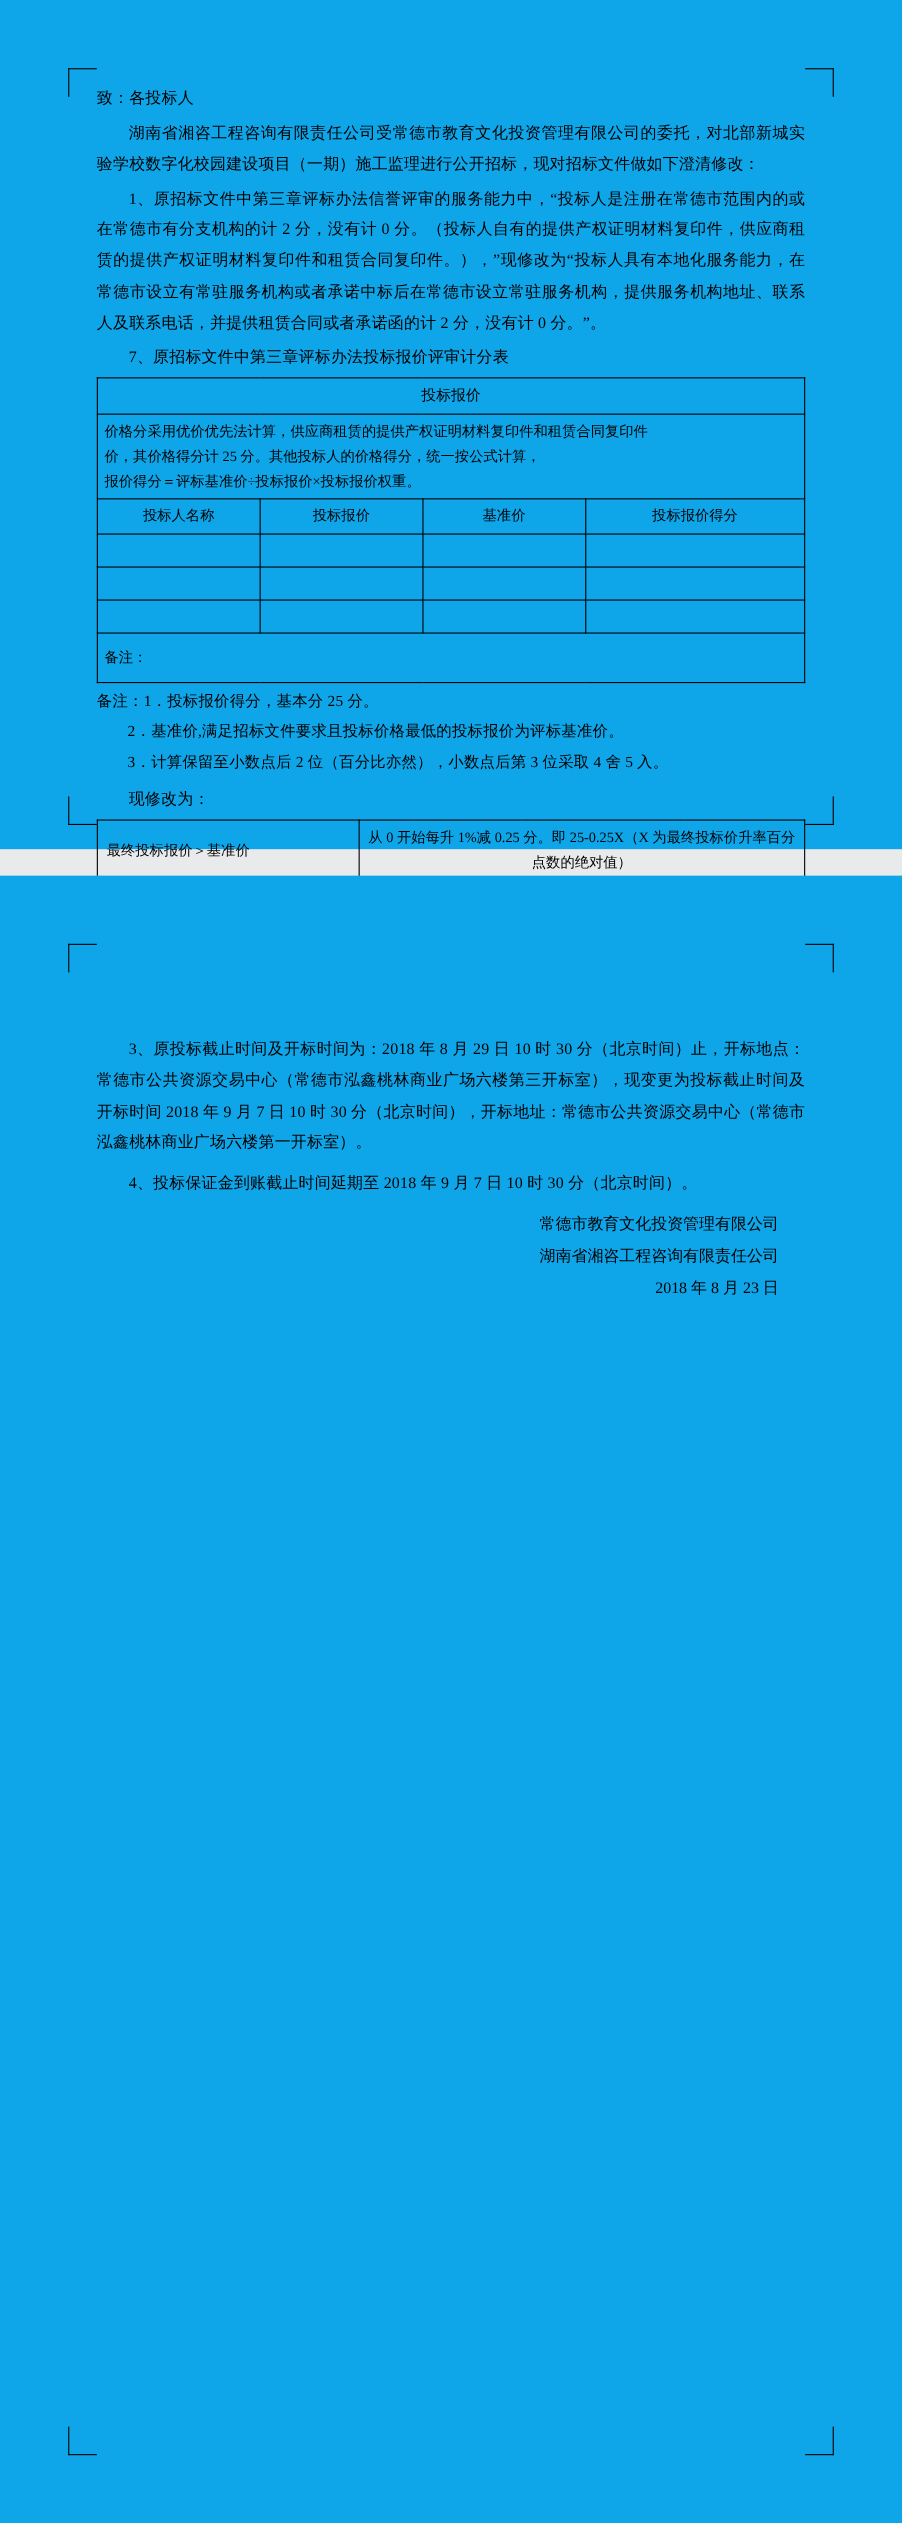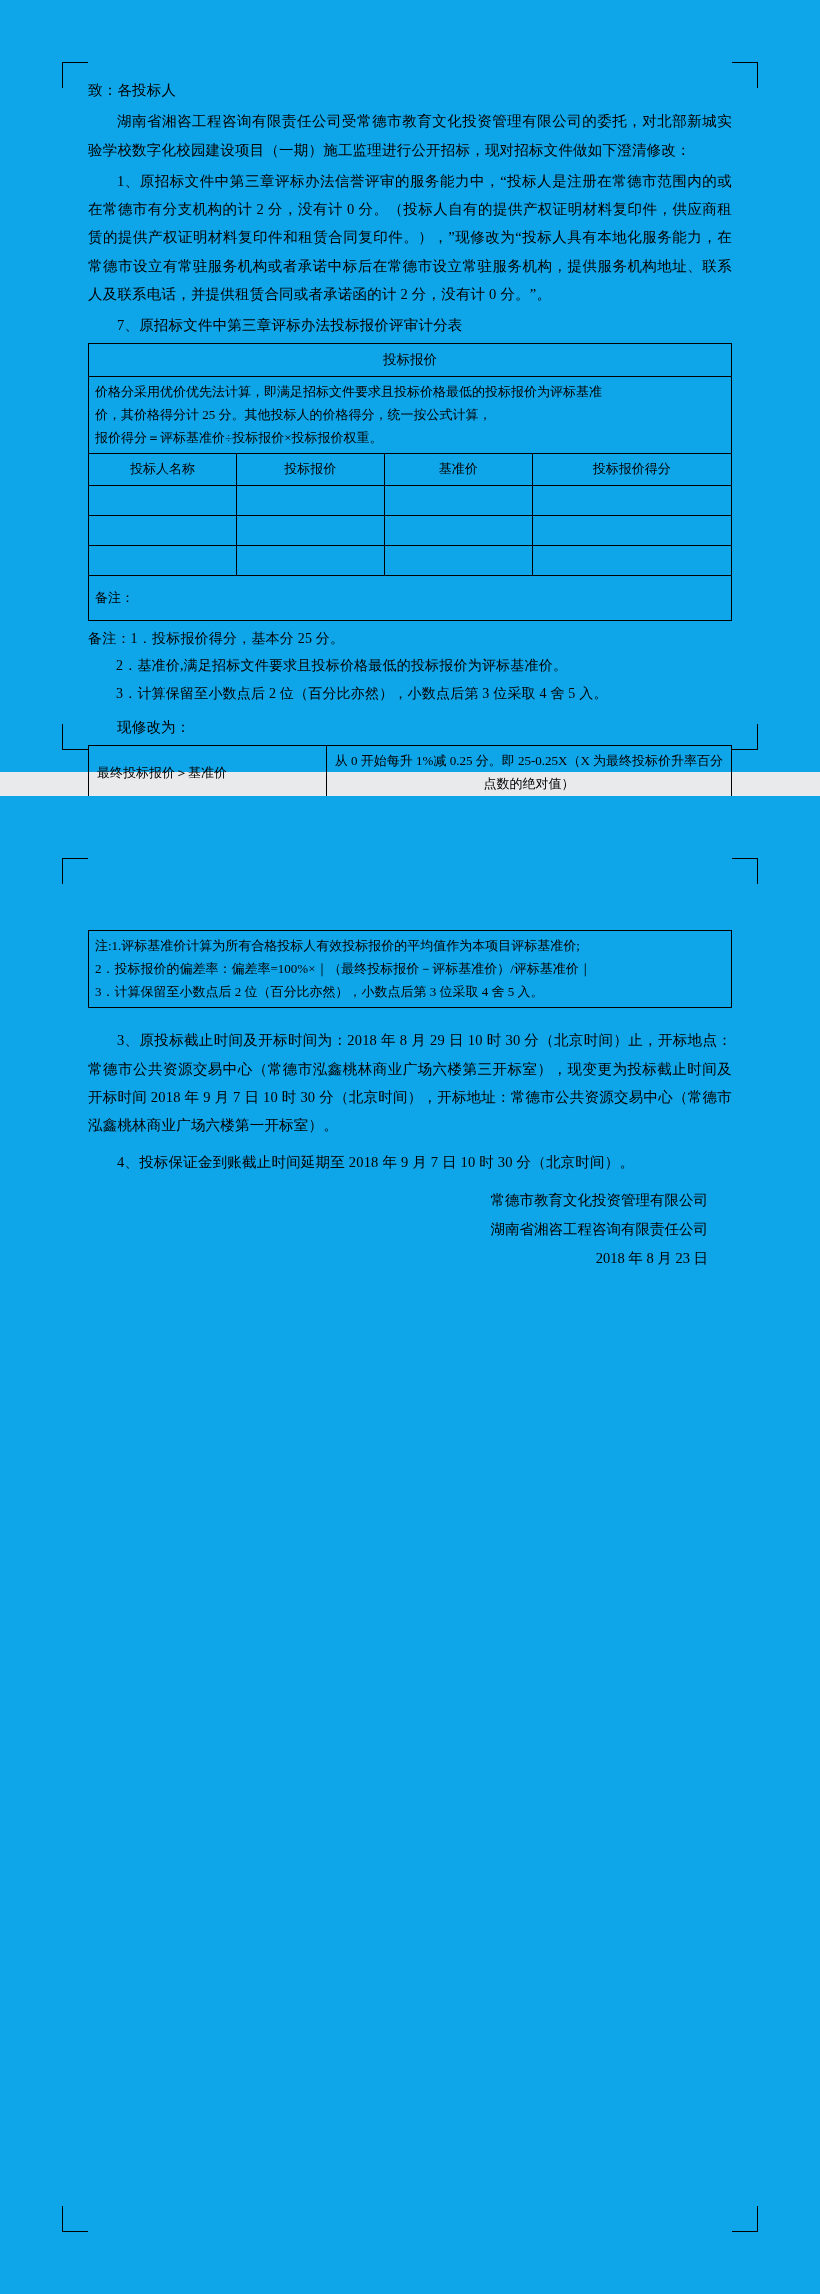--- a/index.html
+++ b/index.html
@@ -138,21 +138,21 @@
       <p class="indent">1、原招标文件中第三章评标办法信誉评审的服务能力中，“投标人是注册在常德市范围内的或在常德市有分支机构的计 2 分，没有计 0 分。（投标人自有的提供产权证明材料复印件，供应商租赁的提供产权证明材料复印件和租赁合同复印件。），”现修改为“投标人具有本地化服务能力，在常德市设立有常驻服务机构或者承诺中标后在常德市设立常驻服务机构，提供服务机构地址、联系人及联系电话，并提供租赁合同或者承诺函的计 2 分，没有计 0 分。”。</p>
       <p class="indent">7、原招标文件中第三章评标办法投标报价评审计分表</p>
 
       <table class="doc">
         <tbody>
             <tr>
           <td class="tbl-title" colspan="4">投标报价</td>
         </tr>
         <tr>
           <td class="crit-cell" colspan="4">
-            <div>价格分采用优价优先法计算，即满足招标文件要求且投标价格最低的投标报价为评标基准</div>
+            <div>价格分采用优价优先法计算，供应商租赁的提供产权证明材料复印件和租赁合同复印件</div>
             <div>价，其价格得分计 25 分。其他投标人的价格得分，统一按公式计算，</div>
             <div>报价得分＝评标基准价÷投标报价×投标报价权重。</div>
           </td>
         </tr>
         <tr>
           <td class="cell-center w-name">投标人名称</td>
           <td class="cell-center w-price">投标报价</td>
           <td class="cell-center w-base">基准价</td>
           <td class="cell-center w-score">投标报价得分</td>
         </tr>
@@ -236,31 +236,20 @@
   <div class="gap"></div>
 
   <div class="page page-2">
     <div class="crop tl" style="left:62px; top:62px;"></div>
     <div class="crop tr" style="right:62px; top:62px;"></div>
     <div class="crop bl" style="left:62px; bottom:62px;"></div>
     <div class="crop br" style="right:62px; bottom:62px;"></div>
 
     <div class="content">
 
-      <table class="doc note-box">
-        <tbody>
-            <tr>
-          <td>
-            <div>注:1.评标基准价计算为所有合格投标人有效投标报价的平均值作为本项目评标基准价;</div>
-            <div>2．投标报价的偏差率：偏差率=100%×｜（最终投标报价－评标基准价）/评标基准价｜</div>
-            <div>3．计算保留至小数点后 2 位（百分比亦然），小数点后第 3 位采取 4 舍 5 入。</div>
-          </td>
-        </tr>
-      </tbody>
-        </table>
 
       <div class="spacer-md"></div>
 
       <p class="indent">3、原投标截止时间及开标时间为：2018 年 8 月 29 日 10 时 30 分（北京时间）止，开标地点：常德市公共资源交易中心（常德市泓鑫桃林商业广场六楼第三开标室），现变更为投标截止时间及开标时间 2018 年 9 月 7 日 10 时 30 分（北京时间），开标地址：常德市公共资源交易中心（常德市泓鑫桃林商业广场六楼第一开标室）。</p>
       <div class="spacer-sm"></div>
       <p class="indent">4、投标保证金到账截止时间延期至 2018 年 9 月 7 日 10 时 30 分（北京时间）。</p>
       <div class="spacer-sm"></div>
 
       <div class="sign">
         <div>常德市教育文化投资管理有限公司</div>

